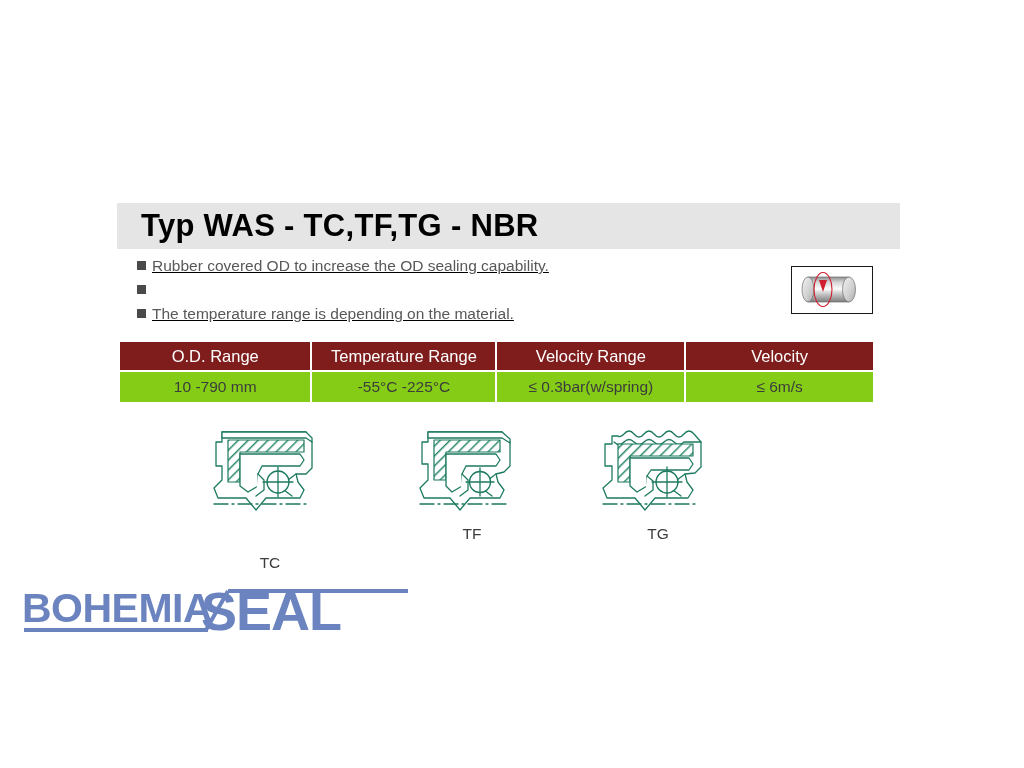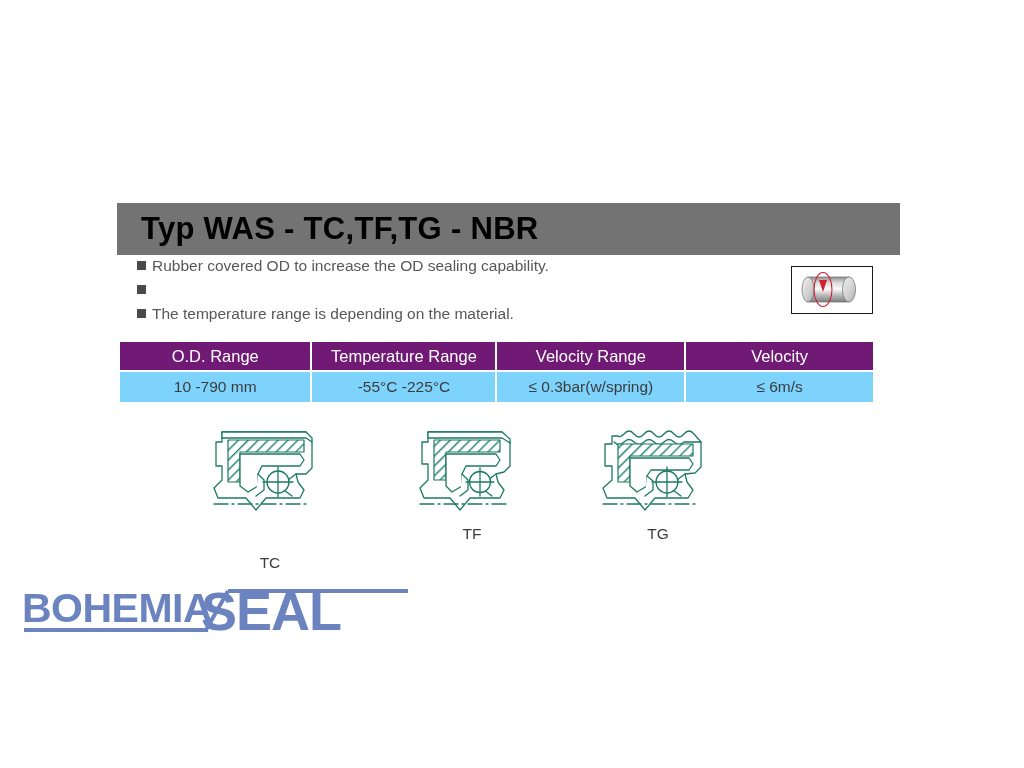--- a/index.html
+++ b/index.html
@@ -14,41 +14,42 @@
     font-family: "Liberation Sans", sans-serif;
     overflow: hidden;
   }
 
   
   #title-band {
     position: absolute;
     left: 117px;
     top: 203px;
     width: 783px;
-    height: 52px;
-    background: #737373;
+    height: 46px;
+    background: #e5e5e5;
   }
   #title-band .title-text {
     position: absolute;
     left: 24px;
     top: 50%;
     transform: translateY(-50%);
     font-size: 31px;
     font-weight: bold;
     color: #000000;
     letter-spacing: 0.3px;
     white-space: nowrap;
   }
 
   
   #bullet-list {
     position: absolute;
     left: 137px;
     top: 256px;
     width: 620px;
+    text-decoration: underline;
   }
   #bullet-list .bullet-row {
     display: flex;
     align-items: flex-start;
     margin-bottom: 3px;
     height: 21px;
   }
   #bullet-list .bullet-marker {
     width: 9px;
     height: 9px;
@@ -83,32 +84,32 @@
     top: 340px;
     width: 757px;
   }
   #spec-table table {
     border-collapse: separate;
     border-spacing: 2px 2px;
     width: 100%;
     table-layout: fixed;
   }
   #spec-table th {
-    background: #701a75;
+    background: #7f1d1d;
     color: #ffffff;
     font-size: 16.5px;
     font-weight: normal;
     height: 28px;
     text-align: center;
     vertical-align: middle;
     padding: 0 2px;
     white-space: nowrap;
   }
   #spec-table td {
-    background: #7dd3fc;
+    background: #84cc16;
     color: #3c3c3c;
     font-size: 15.5px;
     height: 30px;
     text-align: center;
     vertical-align: middle;
     padding: 0 2px;
     white-space: nowrap;
   }
 
   

